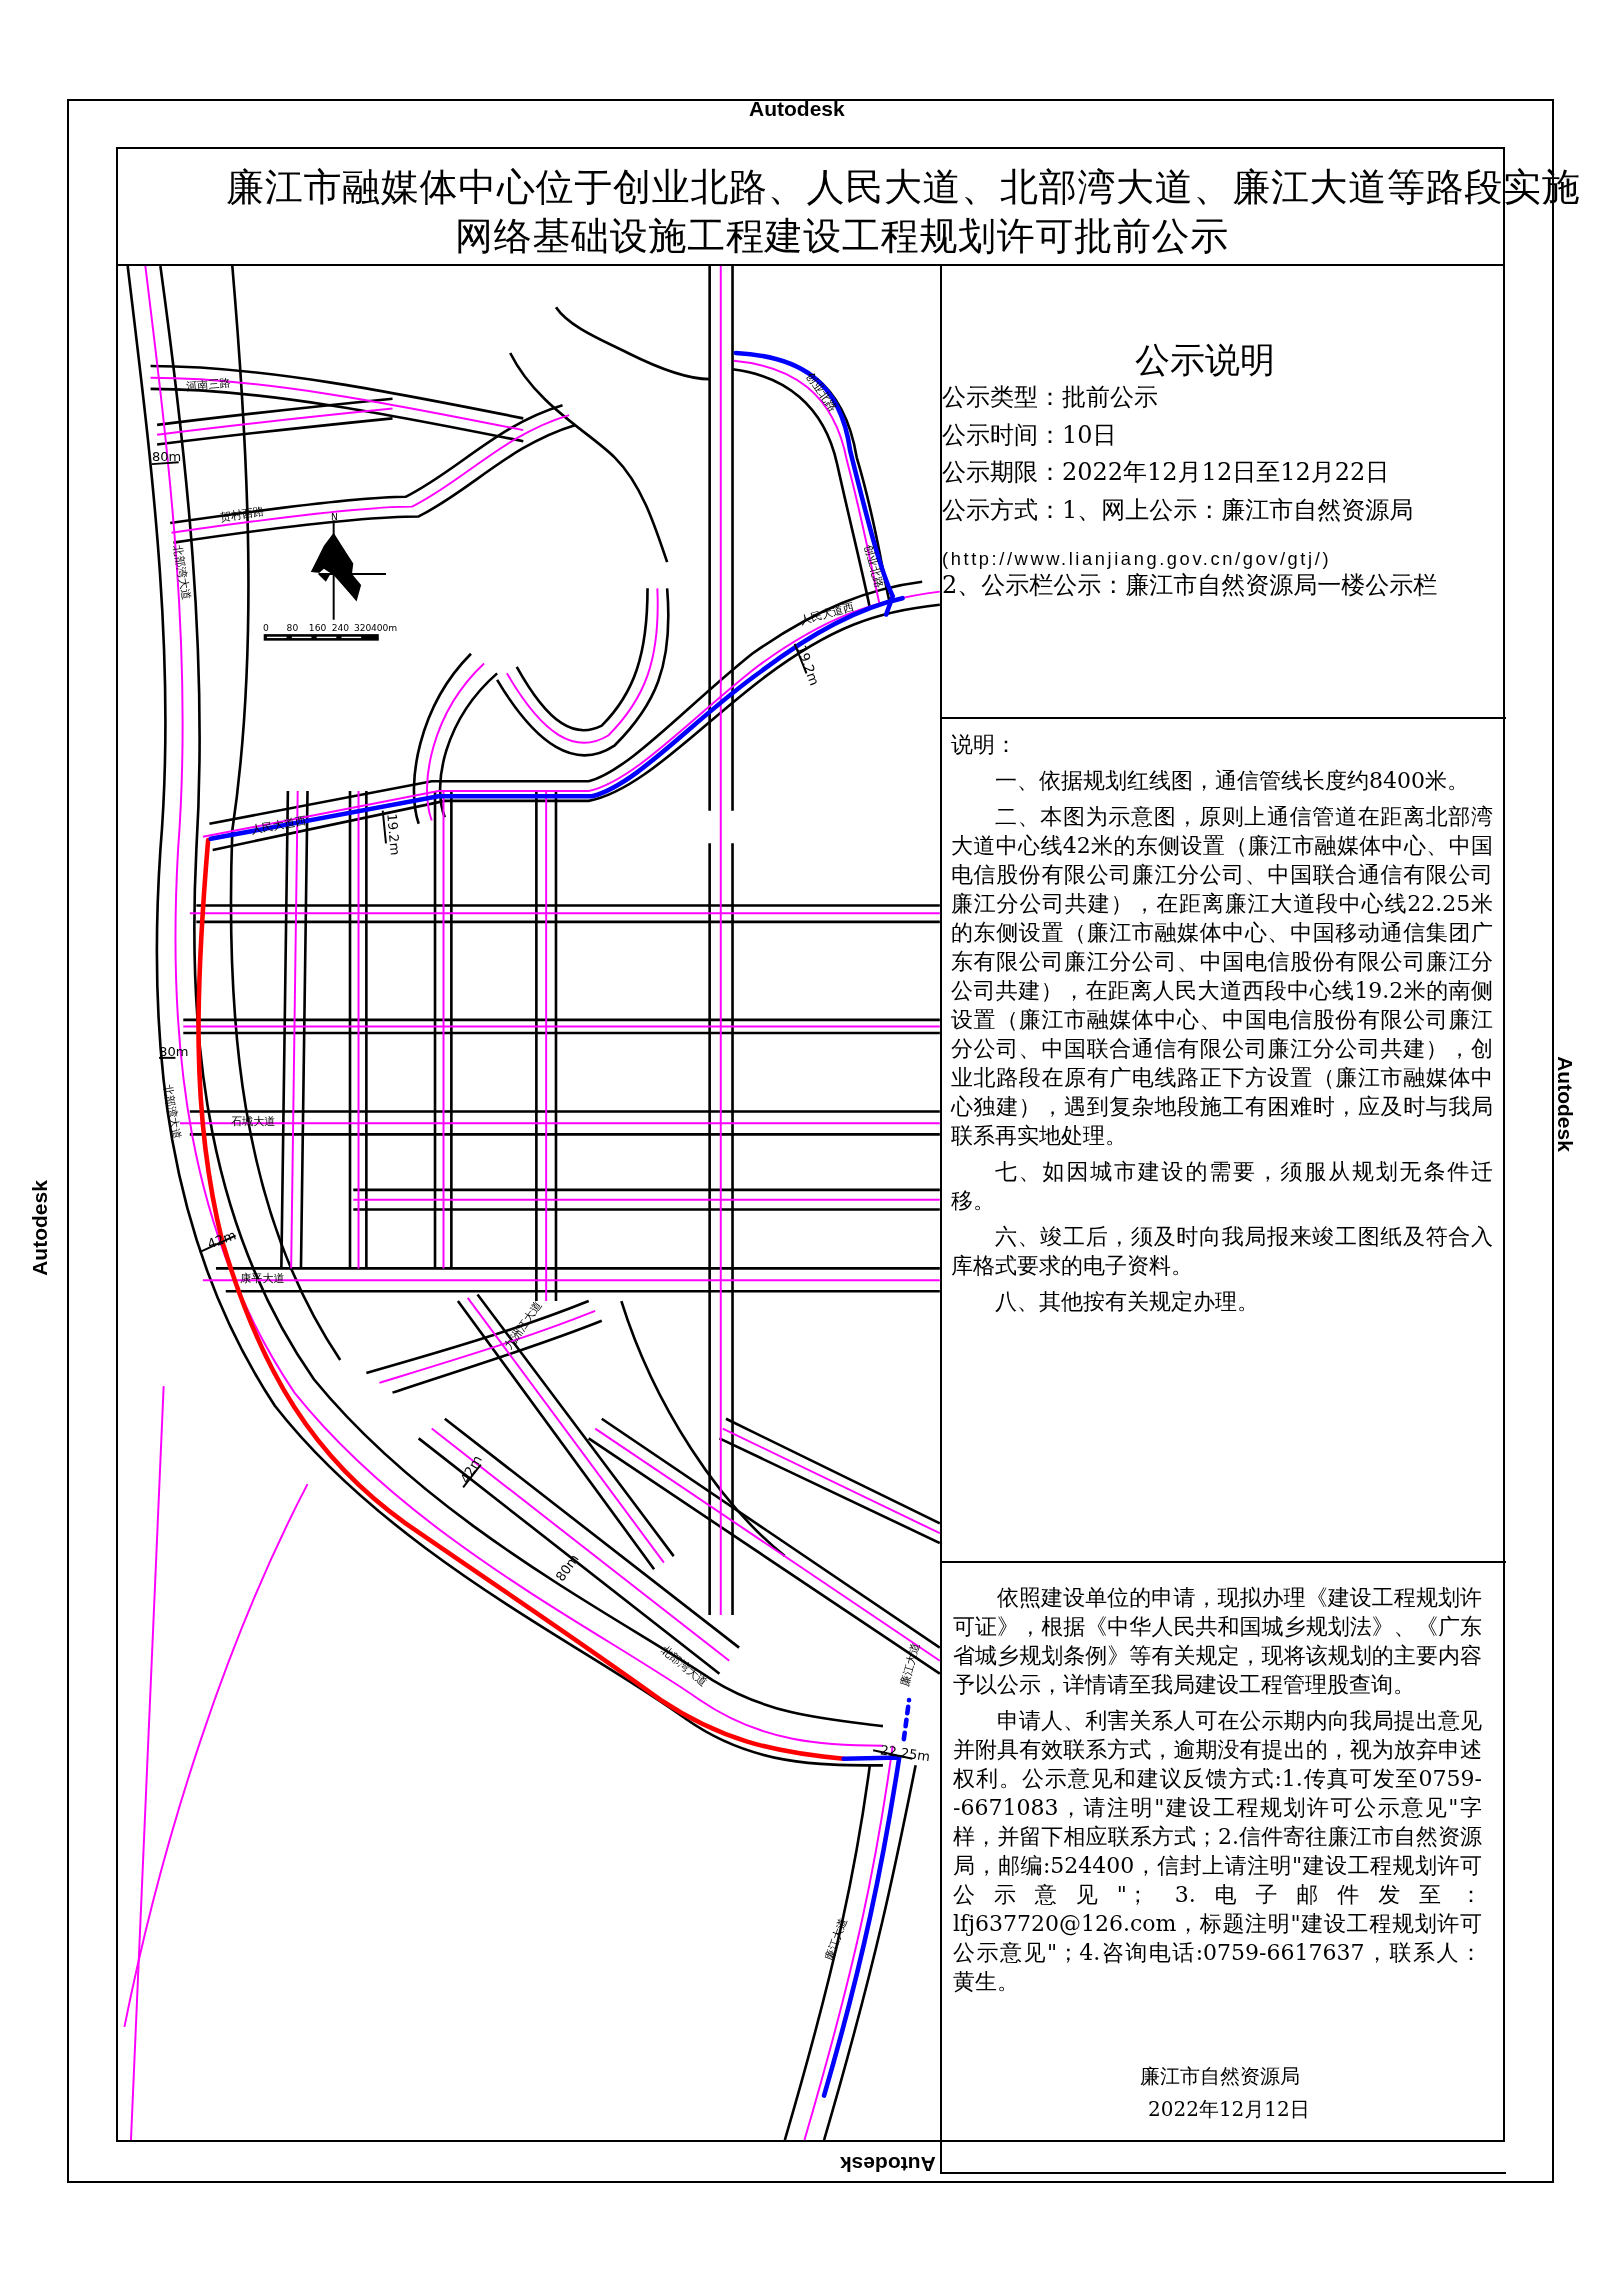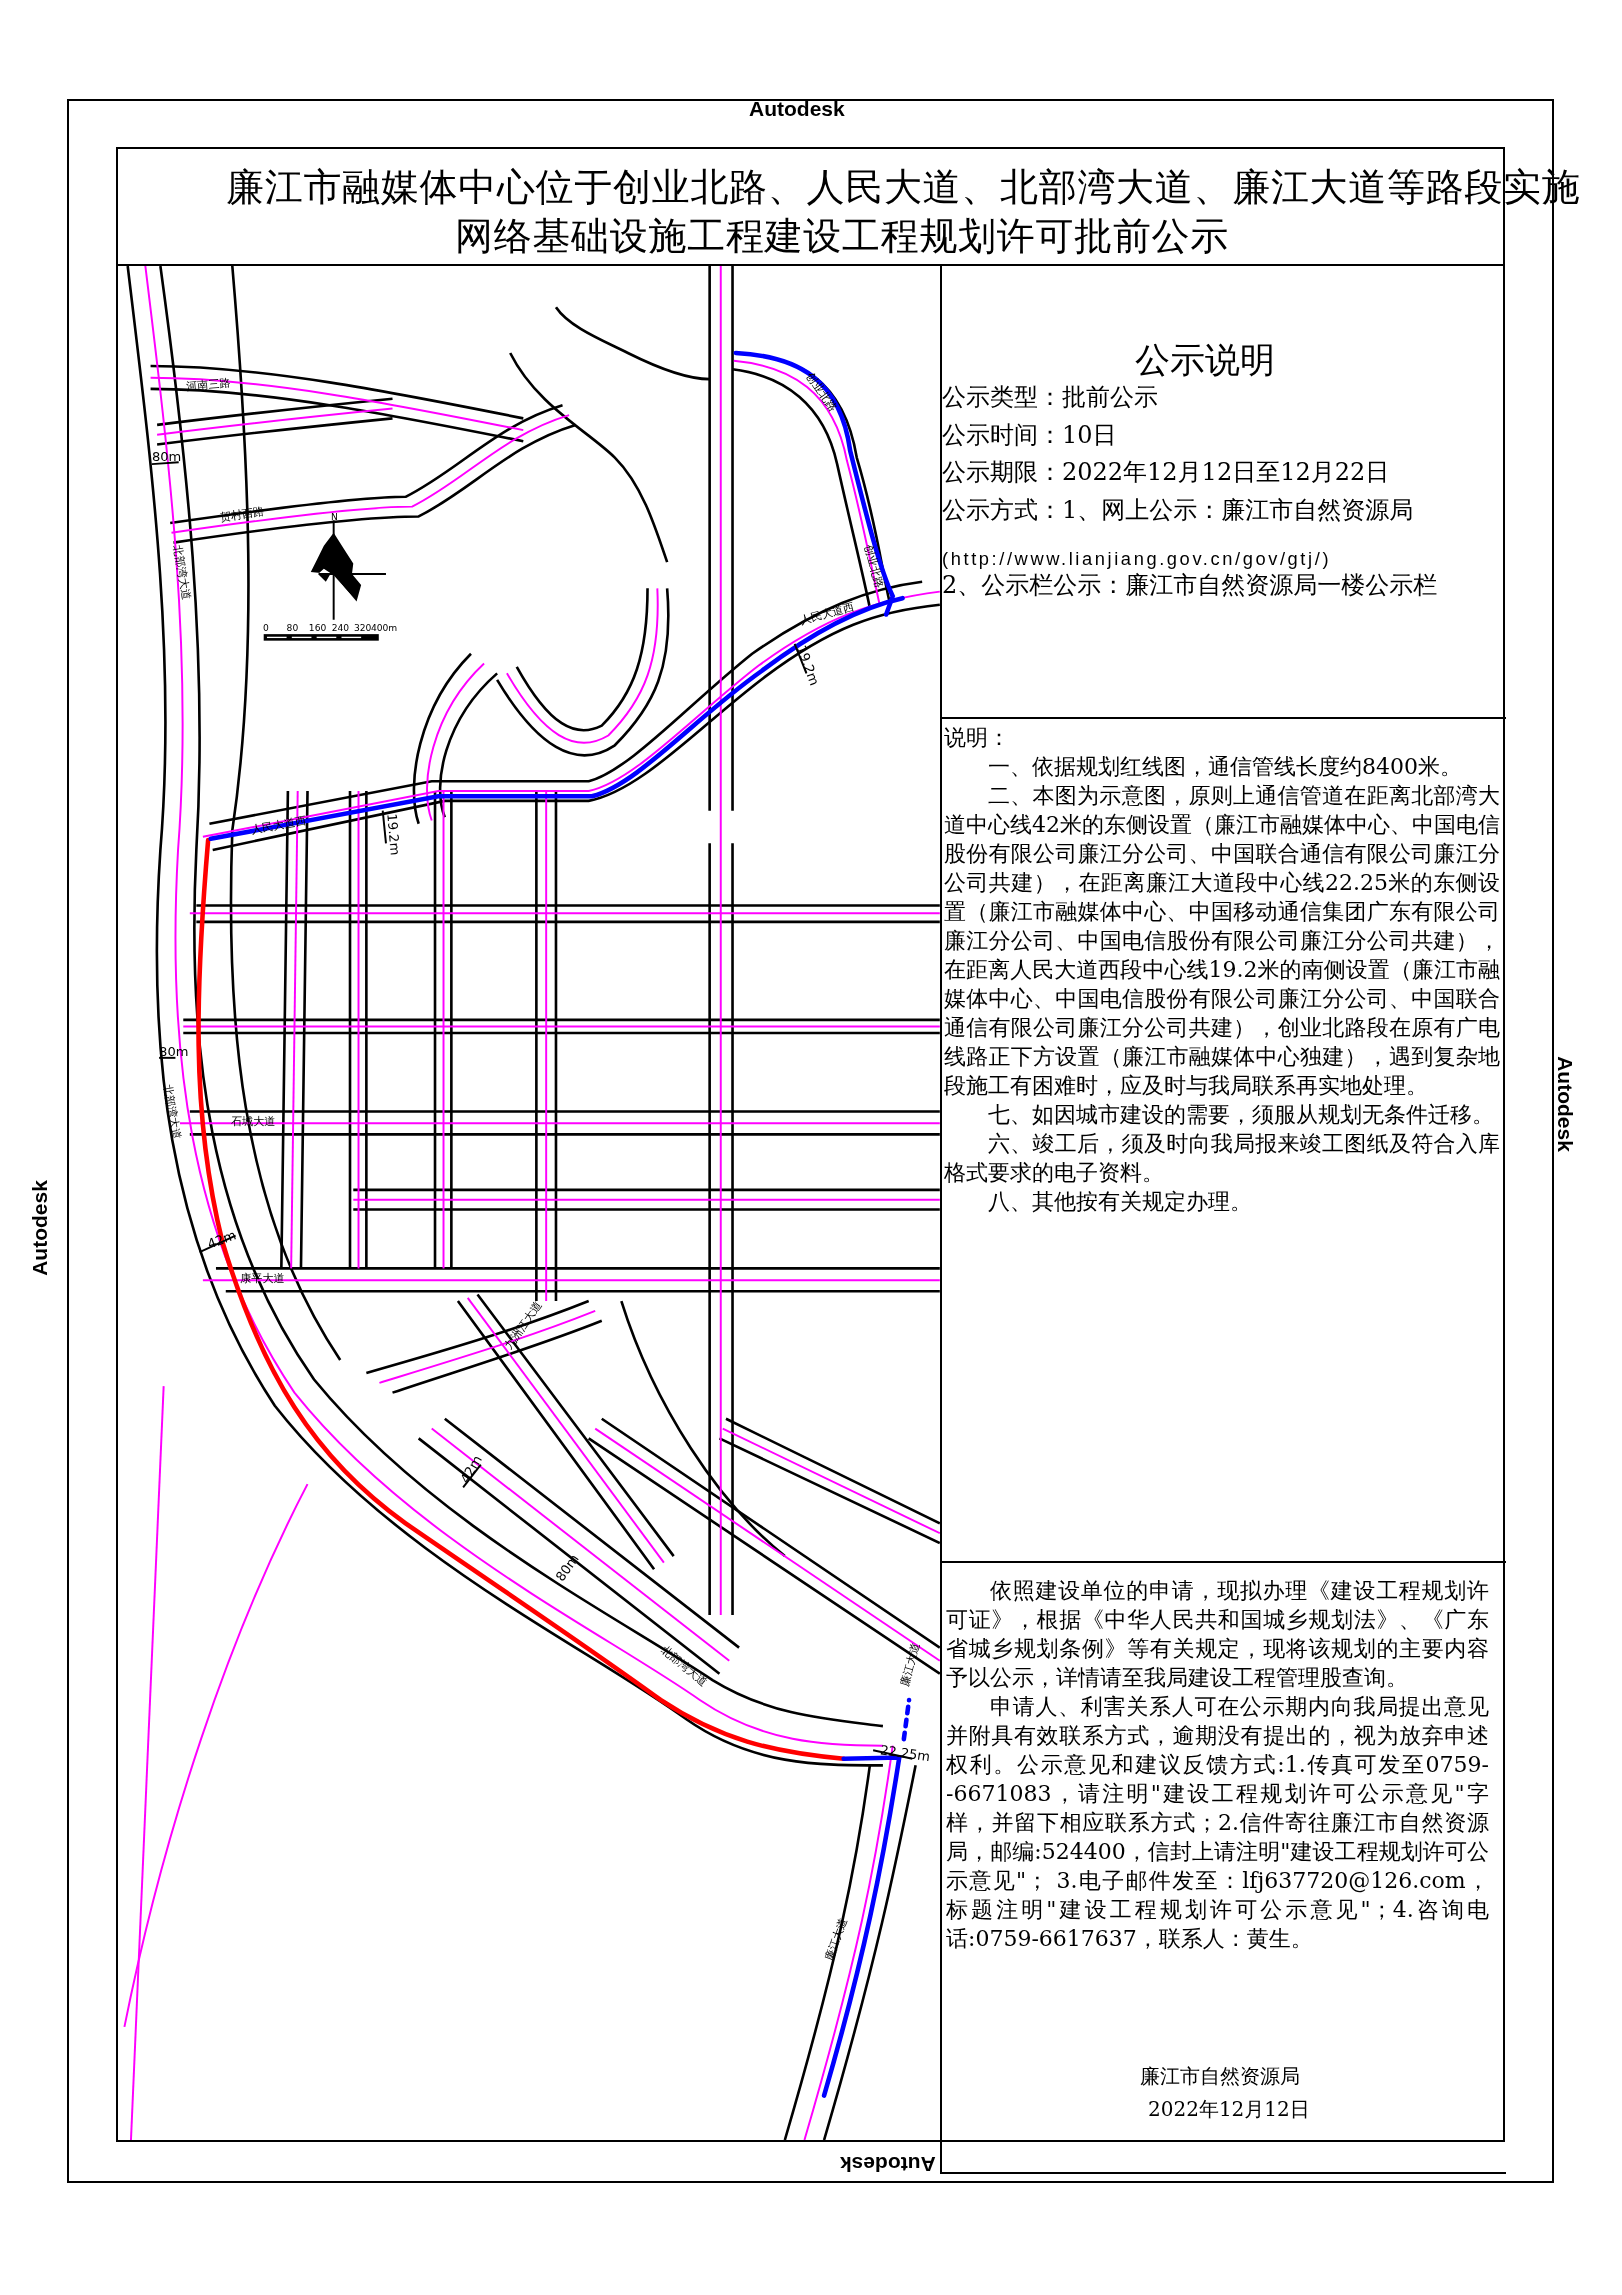--- a/index.html
+++ b/index.html
@@ -23,21 +23,21 @@
   .map-area svg { position:absolute; left:0; top:0; }
   .panel { position:absolute; left:940px; width:566px; box-sizing:border-box;
            border-left:2px solid #000; }
   .p1 { top:266px; height:453px; border-bottom:2px solid #000; }
   .p2 { top:719px; height:844px; border-bottom:2px solid #000; }
   .p3 { top:1563px; height:611px; border-bottom:2.6px solid #000; }
   .notice-title { position:absolute; left:1135px; top:337px; font-size:35px; }
   .kv { position:absolute; left:942px; font-size:24px; white-space:nowrap; }
   .url { position:absolute; left:942px; top:548px; font-size:18.3px; letter-spacing:2.6px; font-family:Liberation Sans, sans-serif; white-space:nowrap; }
   .para { position:absolute; left:944px; width:556px; font-size:22px; line-height:29px; text-align:justify; }
-  .para p { margin:0; }
+  .para p { margin:7px; }
   .indent { text-indent:2em; }
   .sign { position:absolute; font-size:20px; white-space:nowrap; }
   .maplabel { font-family:"DejaVu Sans", sans-serif; fill:#000; }
 </style>
 </head>
 <body>
 
 <div class="wm wm-top">Autodesk</div>
 <div class="wm wm-left">Autodesk</div>
 <div class="wm wm-right">Autodesk</div>

